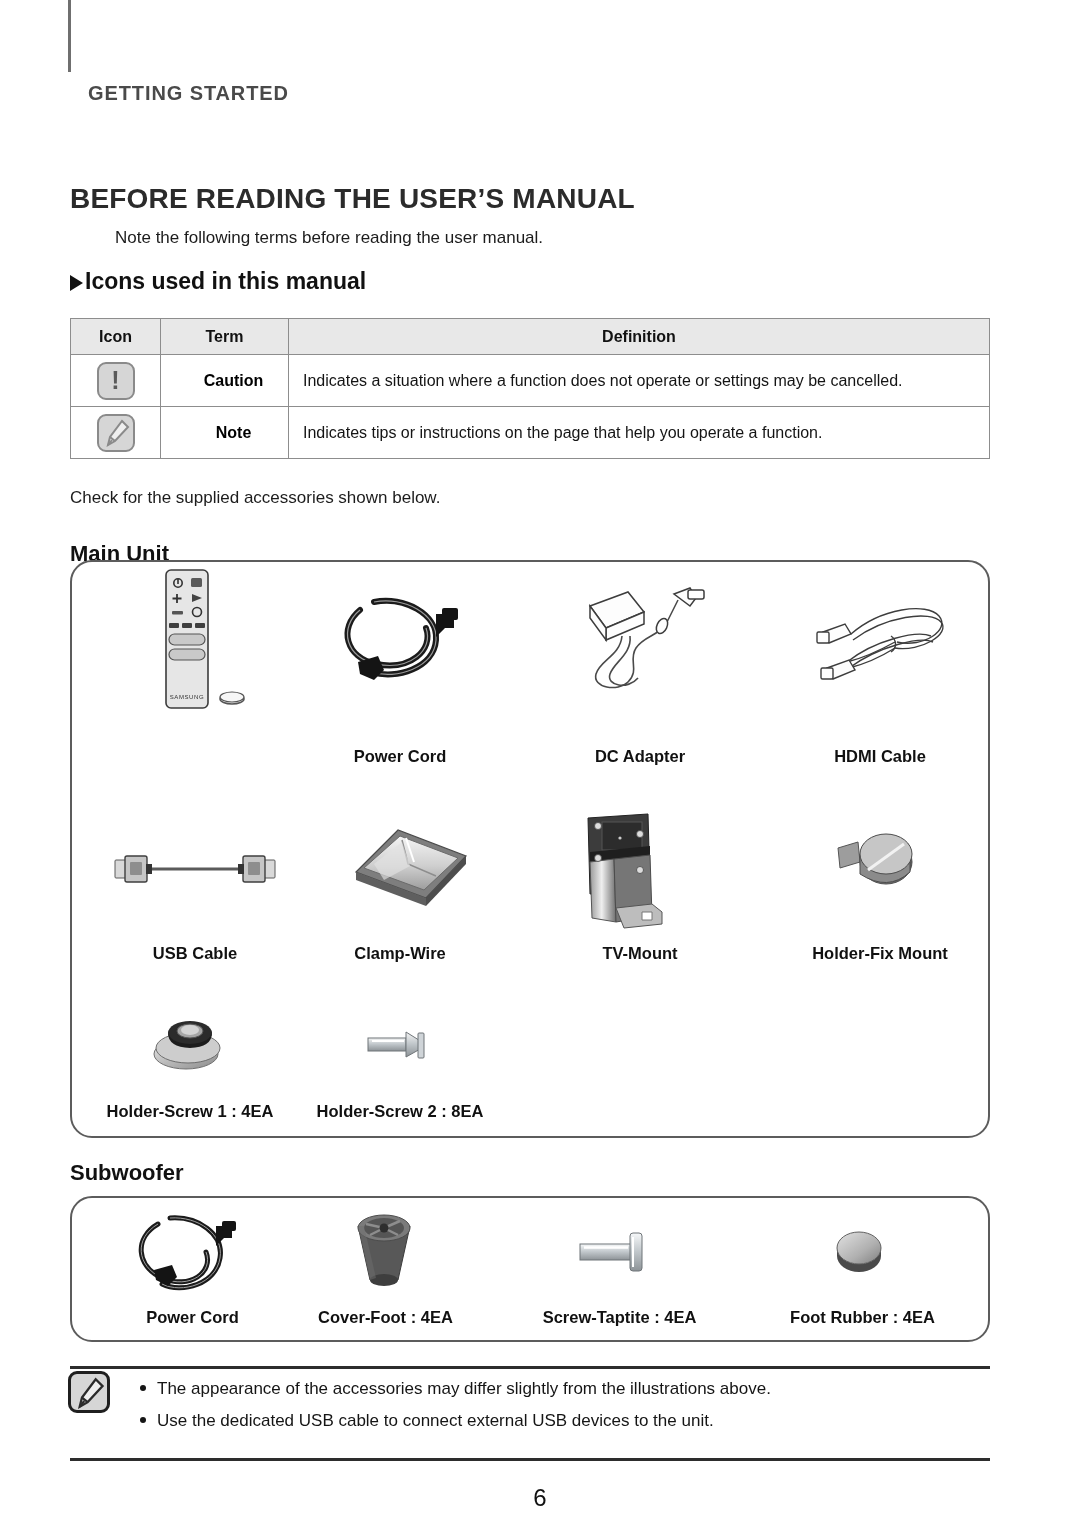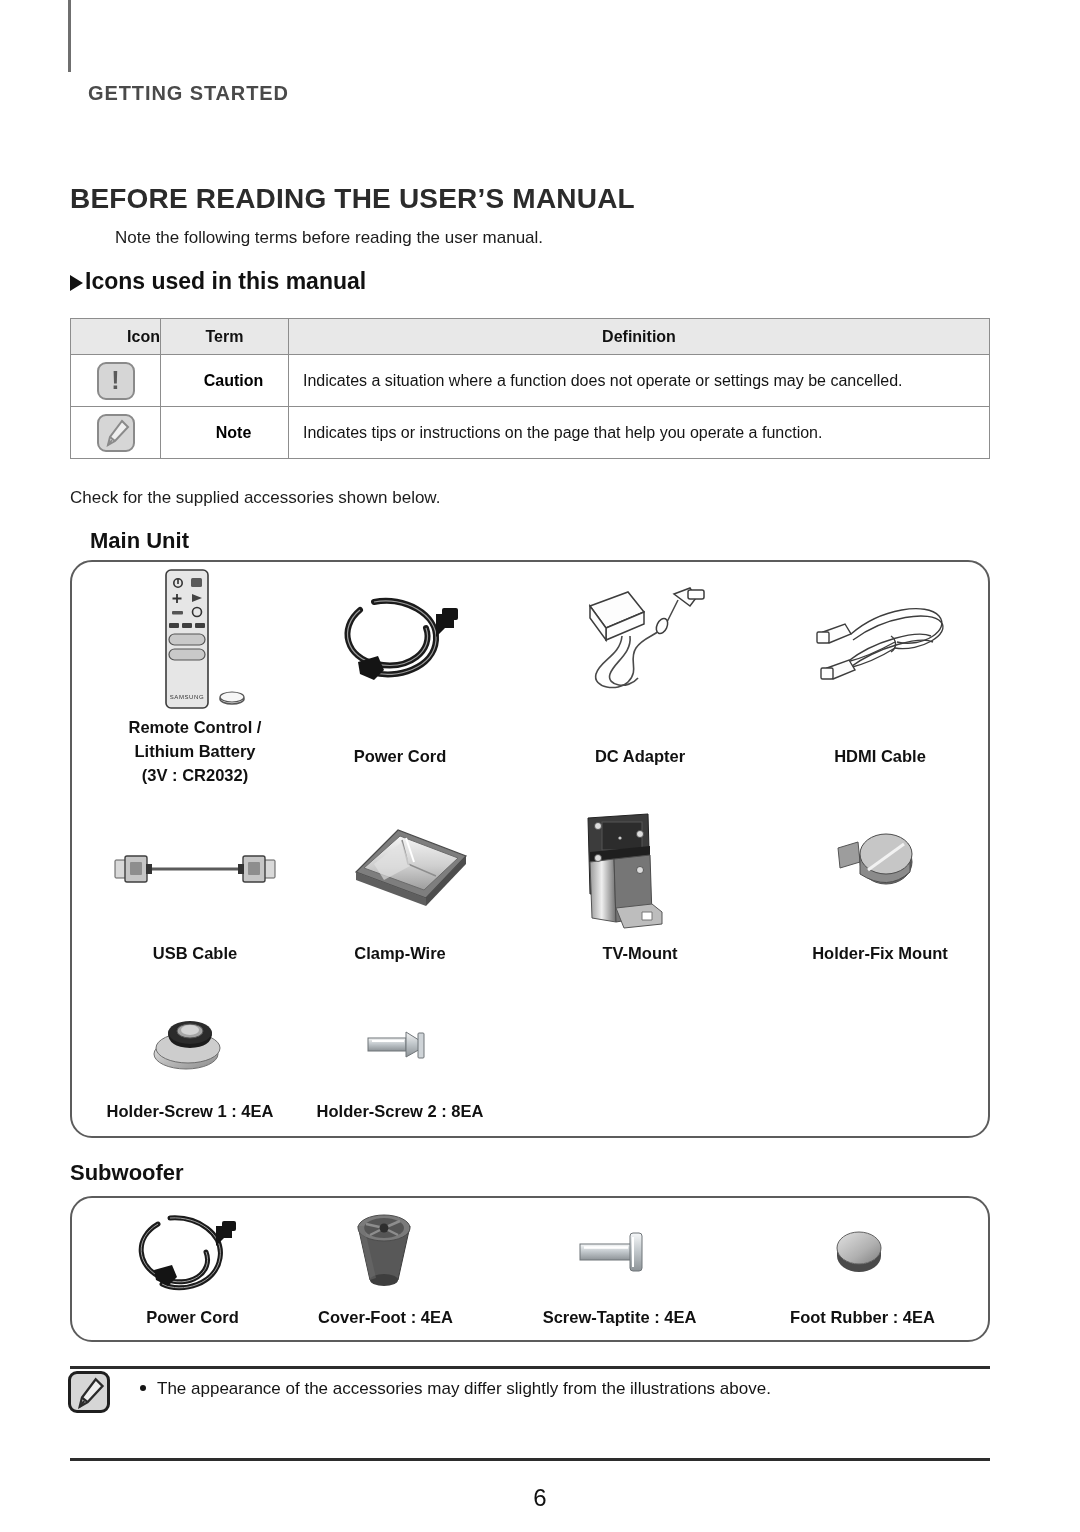--- a/index.html
+++ b/index.html
@@ -62,21 +62,21 @@
   .icon-table th, .icon-table td {
     border: 1px solid #8d8d8d;
     font-size: 16px;
   }
   .icon-table thead th {
     background: #e8e8e8;
     font-weight: bold;
     height: 36px;
     color: #111;
   }
-  .col-icon  { width: 90px; text-align: right; }
+  .col-icon  { width: 90px; }
   .col-term  { width: 128px; }
   .cell-icon { height: 52px; text-align: center; vertical-align: middle; }
   .cell-term { text-align: center; font-weight: bold; padding-left: 18px; }
   .cell-def  { padding-left: 14px; font-size: 16.5px; color: #141414; }
 
   
   .gicon {
     display: inline-block; width: 38px; height: 38px;
     border-radius: 9px; background: #d6d6d6;
     border: 2.5px solid #8a8a8a; position: relative;
@@ -91,21 +91,21 @@
 
   .check-note {
     position: absolute; left: 70px; top: 488px;
     font-size: 17px; color: #1c1c1c;
   }
 
   
   .group-head {
     position: absolute; font-size: 22px; font-weight: bold; color: #111;
   }
-  #gh-main { left: 70px; top: 528px; margin-left: 20px; }
+  #gh-main { left: 70px; top: 541px; }
   #gh-sub  { left: 70px; top: 1160px; }
 
   
   .acc-box {
     position: absolute;
     border: 2px solid #5c5c5c;
     border-radius: 22px;
     background: #fff;
   }
   #box-main { left: 70px; top: 560px; width: 920px; height: 578px; }
@@ -267,25 +267,20 @@
       <g fill="#fdfdfd" stroke="#3d3d3d" stroke-width="1.4">
         <path d="M18 52 l22 -8 6 10 -22 9 z"></path>
         <rect x="12" y="52" width="12" height="11" rx="1.5"></rect>
         <path d="M22 88 l22 -8 6 10 -22 9 z"></path>
         <rect x="16" y="88" width="12" height="11" rx="1.5"></rect>
       </g>
       <path d="M86 56 C92 60 92 68 86 72" fill="none" stroke="#3d3d3d" stroke-width="1.4"></path>
     </svg>
   </div>
 
-  <div class="acc-item" style="left:95px; top:716px; width:200px;">
-    <div class="acc-label">Remote Control /
-Lithium Battery
-(3V : CR2032)</div>
-  </div>
   <div class="acc-item" style="left:305px; top:745px; width:190px;">
     <div class="acc-label">Power Cord</div>
   </div>
   <div class="acc-item" style="left:545px; top:745px; width:190px;">
     <div class="acc-label">DC Adapter</div>
   </div>
   <div class="acc-item" style="left:785px; top:745px; width:190px;">
     <div class="acc-label">HDMI Cable</div>
   </div>
 
@@ -510,18 +505,22 @@
         <path d="M7 18 L12 22" stroke="#2a2a2a" stroke-width="2"></path>
         <path d="M5 26 L9 21" stroke="#2a2a2a" stroke-width="2"></path>
       </svg>
     </span>
   </div>
   <div class="foot-list">
     <div class="foot-li">
       <span class="foot-bullet"></span>
       <span>The appearance of the accessories may differ slightly from the illustrations above.</span>
     </div>
+    <div class="foot-li">
+      <span class="foot-bullet"></span>
+      <span>Use the dedicated USB cable to connect external USB devices to the unit.</span>
+    </div>
   </div>
   <div class="foot-rule" id="foot-rule-bot"></div>
 
   <div class="page-num">6</div>
 
 </div>
 
 </body></html>

